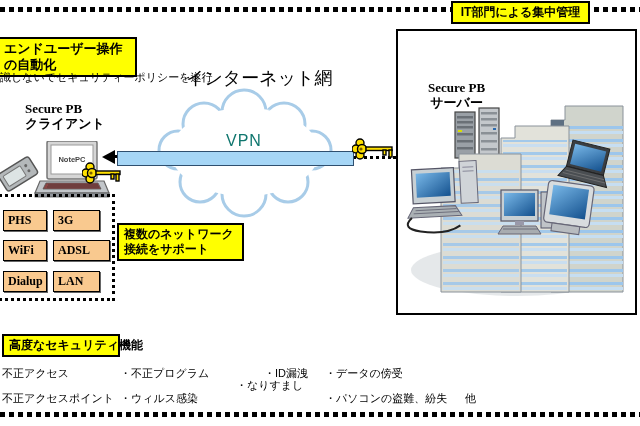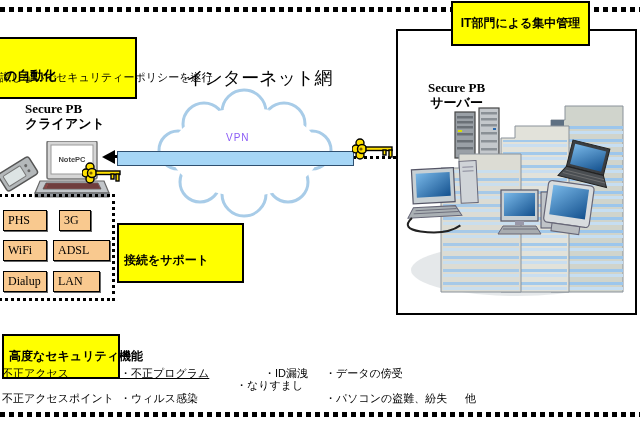--- a/index.html
+++ b/index.html
@@ -10,42 +10,42 @@
   .abs{position:absolute;}
   
   .dotrule{
     position:absolute;height:5px;left:0;width:640px;
     background:repeating-linear-gradient(90deg,#000 0 5px,transparent 5px 9px);
   }
   
   .callout{
     position:absolute;background:var(--yellow,#ffff00);
     border:2px solid #000;font-weight:bold;font-size:13px;line-height:16px;
-    padding:13px 5px;white-space:nowrap;box-sizing:border-box;
+    padding:2px 5px;white-space:nowrap;box-sizing:border-box;
   }
   .callout.small{font-size:12px;line-height:15px;}
   .note{position:absolute;font-size:11px;white-space:nowrap;}
   .title{position:absolute;font-weight:bold;font-size:13px;line-height:15px;
     font-family:"Liberation Serif",serif;white-space:nowrap;}
   .jp{font-family:"Liberation Sans",sans-serif;}
   
   .netbox{
     position:absolute;background:var(--peach,#f9c98f);border:1px solid #000;
     box-shadow:1px 1px 0 #666;font-family:"Liberation Serif",serif;
-    font-size:12px;line-height:19px;padding-left:4px;box-sizing:border-box;height:21px;
+    font-size:12px;line-height:19px;padding-left:4px;box-sizing:border-box;height:21px;font-weight:bold;
   }
   .dotted-frame{
     position:absolute;border:3px dotted #000;box-sizing:border-box;background:transparent;
   }
   .vpn-bar{
     position:absolute;left:117px;top:151px;width:235px;height:13px;
     background:var(--bar-blue,#a6d6f6);border:1px solid var(--bar-border,#2f4f6f);
     z-index:5;
   }
-  .vpn-label{position:absolute;left:226px;top:132px;font-size:10px;color:#8b5cf6;
+  .vpn-label{position:absolute;left:226px;top:132px;font-size:16px;color:#0f766e;
     letter-spacing:1px;z-index:6;}
   .dotline{position:absolute;height:0;border-top:3px dotted #000;}
   .arrow-left{
     position:absolute;width:0;height:0;
     border-top:7px solid transparent;border-bottom:7px solid transparent;
     border-right:13px solid #000;
   }
   .enterprise{
     position:absolute;left:396px;top:29px;width:241px;height:286px;
     border:2px solid #000;box-sizing:border-box;background:#fff;
@@ -55,21 +55,21 @@
 </style>
 </head>
 <body>
 
 <div id="canvas">
 
   <div class="dotrule" style="top:7px;"></div>
   <div class="dotrule" style="top:412px;"></div>
 
   <div class="callout" style="left:-10px;top:37px;width:147px;padding-left:12px;">
-    <br>
+    <span class="jp">エンドユーザー操作</span><br>
     <span class="jp">の自動化</span>
   </div>
   <div class="note" style="left:-11px;top:70px;">意識しないでセキュリティーポリシーを遂行</div>
 
   <div class="title" style="left:25px;top:101px;">
     <span>Secure PB</span><br>
     <span class="jp">クライアント</span>
   </div>
 
   <svg class="abs" style="left:-2px;top:150px;" width="46" height="44" viewBox="0 0 46 44">
@@ -103,28 +103,28 @@
       <circle cx="10" cy="13" r="4.5"></circle>
       <rect x="14" y="11" width="24" height="3.5"></rect>
       <rect x="29" y="14" width="3" height="5"></rect>
       <rect x="34" y="14" width="3" height="7"></rect>
     </g>
     <circle cx="9" cy="13" r="1.6" fill="#7a6000"></circle>
   </svg>
 
   <div class="dotted-frame" style="left:-6px;top:194px;width:121px;height:107px;"></div>
   <div class="netbox" style="left:3px;top:210px;width:44px;">PHS</div>
-  <div class="netbox" style="left:59px;top:210px;width:32px;">3G</div>
+  <div class="netbox" style="left:53px;top:210px;width:47px;">3G</div>
   <div class="netbox" style="left:3px;top:240px;width:44px;">WiFi</div>
   <div class="netbox" style="left:53px;top:240px;width:57px;">ADSL</div>
   <div class="netbox" style="left:3px;top:271px;width:44px;">Dialup</div>
   <div class="netbox" style="left:53px;top:271px;width:47px;">LAN</div>
 
   <div class="callout small" style="left:117px;top:223px;width:127px;">
-    <br>
+    <span class="jp">複数のネットワーク</span><br>
     <span class="jp">接続をサポート</span>
   </div>
 
   <div class="note" style="left:186px;top:66px;font-size:18px;">インターネット網</div>
 
   <svg class="abs" style="left:152px;top:84px;z-index:1;" width="186" height="138" viewBox="0 0 186 138">
     <g fill="#ffffff" stroke="#a8cce8" stroke-width="3">
       <circle cx="52" cy="40" r="21"></circle>
         <circle cx="92" cy="28" r="22"></circle>
         <circle cx="132" cy="40" r="21"></circle>
@@ -250,21 +250,21 @@
       <line x1="-2" y1="34" x2="42" y2="34" stroke="#777" stroke-width="0.7"></line>
     </g>
   </svg>
 
 
   <div class="callout small" style="left:2px;top:334px;width:118px;">
     <span class="jp">高度なセキュリティ機能</span>
   </div>
 
   <div class="sec-item" style="left:2px;top:366px;">不正アクセス</div>
-  <div class="sec-item" style="left:120px;top:366px;text-decoration:underline;">・不正プログラム</div>
+  <div class="sec-item" style="left:120px;top:366px;">・不正プログラム</div>
   <div class="sec-item" style="left:236px;top:366px;margin-left:28px;">・ID漏洩</div>
   <div class="sec-item" style="left:325px;top:366px;">・データの傍受</div>
 
   <div class="sec-item" style="left:2px;top:391px;">不正アクセスポイント</div>
   <div class="sec-item" style="left:120px;top:391px;">・ウィルス感染</div>
   <div class="sec-item" style="left:236px;top:378px;">・なりすまし</div>
   <div class="sec-item" style="left:325px;top:391px;">・パソコンの盗難、紛失</div>
   <div class="sec-item" style="left:465px;top:391px;">他</div>
 
 </div>

